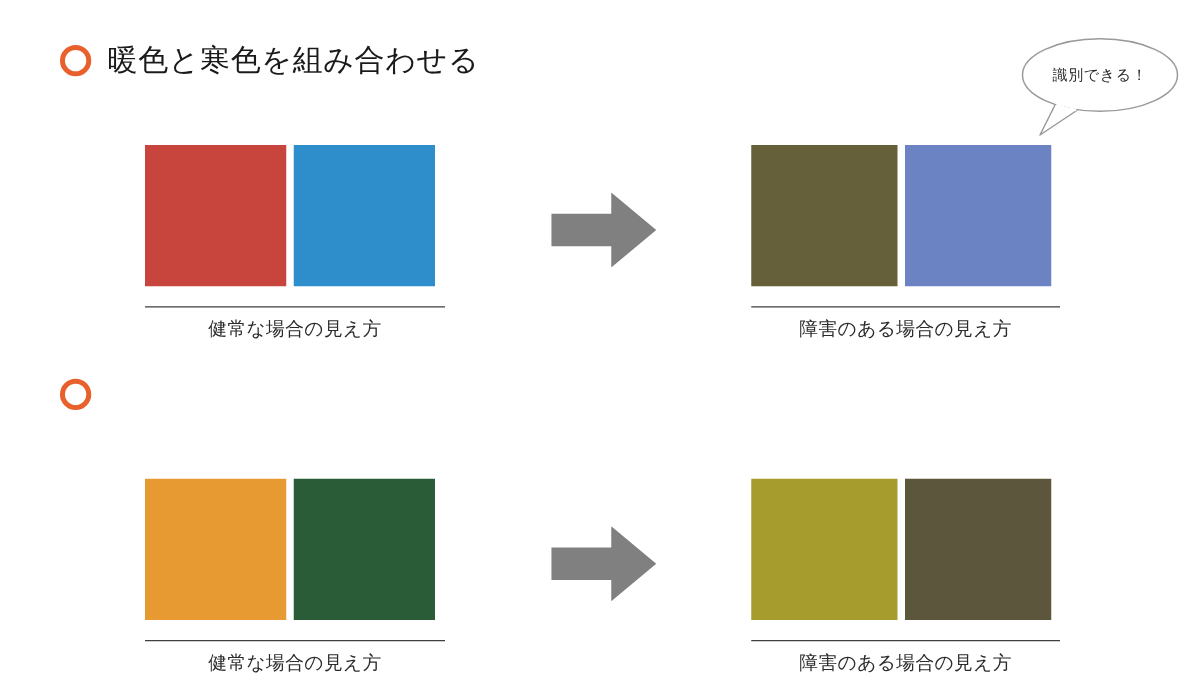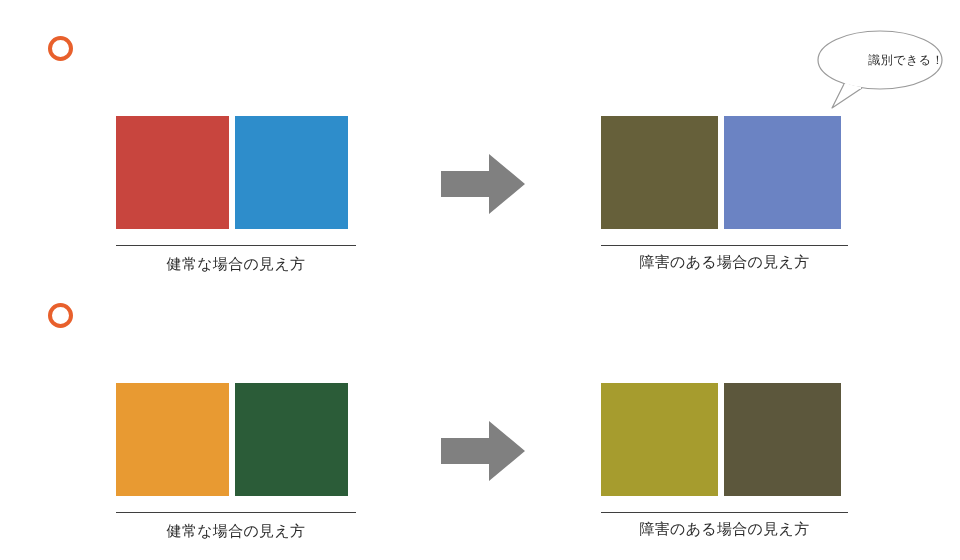--- a/index.html
+++ b/index.html
@@ -53,21 +53,21 @@
     color: #1a1a1a;
     white-space: nowrap;
   }
 
   
   .panel {
     position: absolute;
     top: 80px;
   }
   .panel-left  { left: 116px; }
-  .panel-right { left: 601px; font-family: Liberation Mono, monospace; }
+  .panel-right { left: 601px; }
 
   .swatch-pair {
     display: flex;
     gap: 6px;
   }
   .swatch {
     width: 113px;
     height: 113px;
   }
   .panel-right .swatch { width: 117px; }
@@ -112,36 +112,37 @@
   .bubble svg {
     position: absolute;
     left: 0;
     top: 0;
   }
   .bubble-text {
     position: absolute;
     left: 0;
     top: 26px;
     width: 128px;
-    text-align: right;
+    text-align: center;
     font-size: 12px;
     letter-spacing: 0.5px;
     color: #2b2b2b;
     line-height: 1;
   }
 </style>
 </head>
 <body>
 
 <div class="slide">
 
   <div class="section section-1">
 
     <div class="heading-row">
       <span class="bullet-ring" style="border-color: rgb(232, 96, 44);"></span>
+      <span class="heading-text">暖色と寒色を組み合わせる</span>
     </div>
 
     <div class="panel panel-left">
       <div class="swatch-pair">
         <div class="swatch" style="background:#c8453e"></div>
         <div class="swatch" style="background:#2e8dcb"></div>
       </div>
       <div class="caption-rule" style="background: rgb(63, 63, 63);"></div>
       <div class="caption-text">健常な場合の見え方</div>
     </div>

